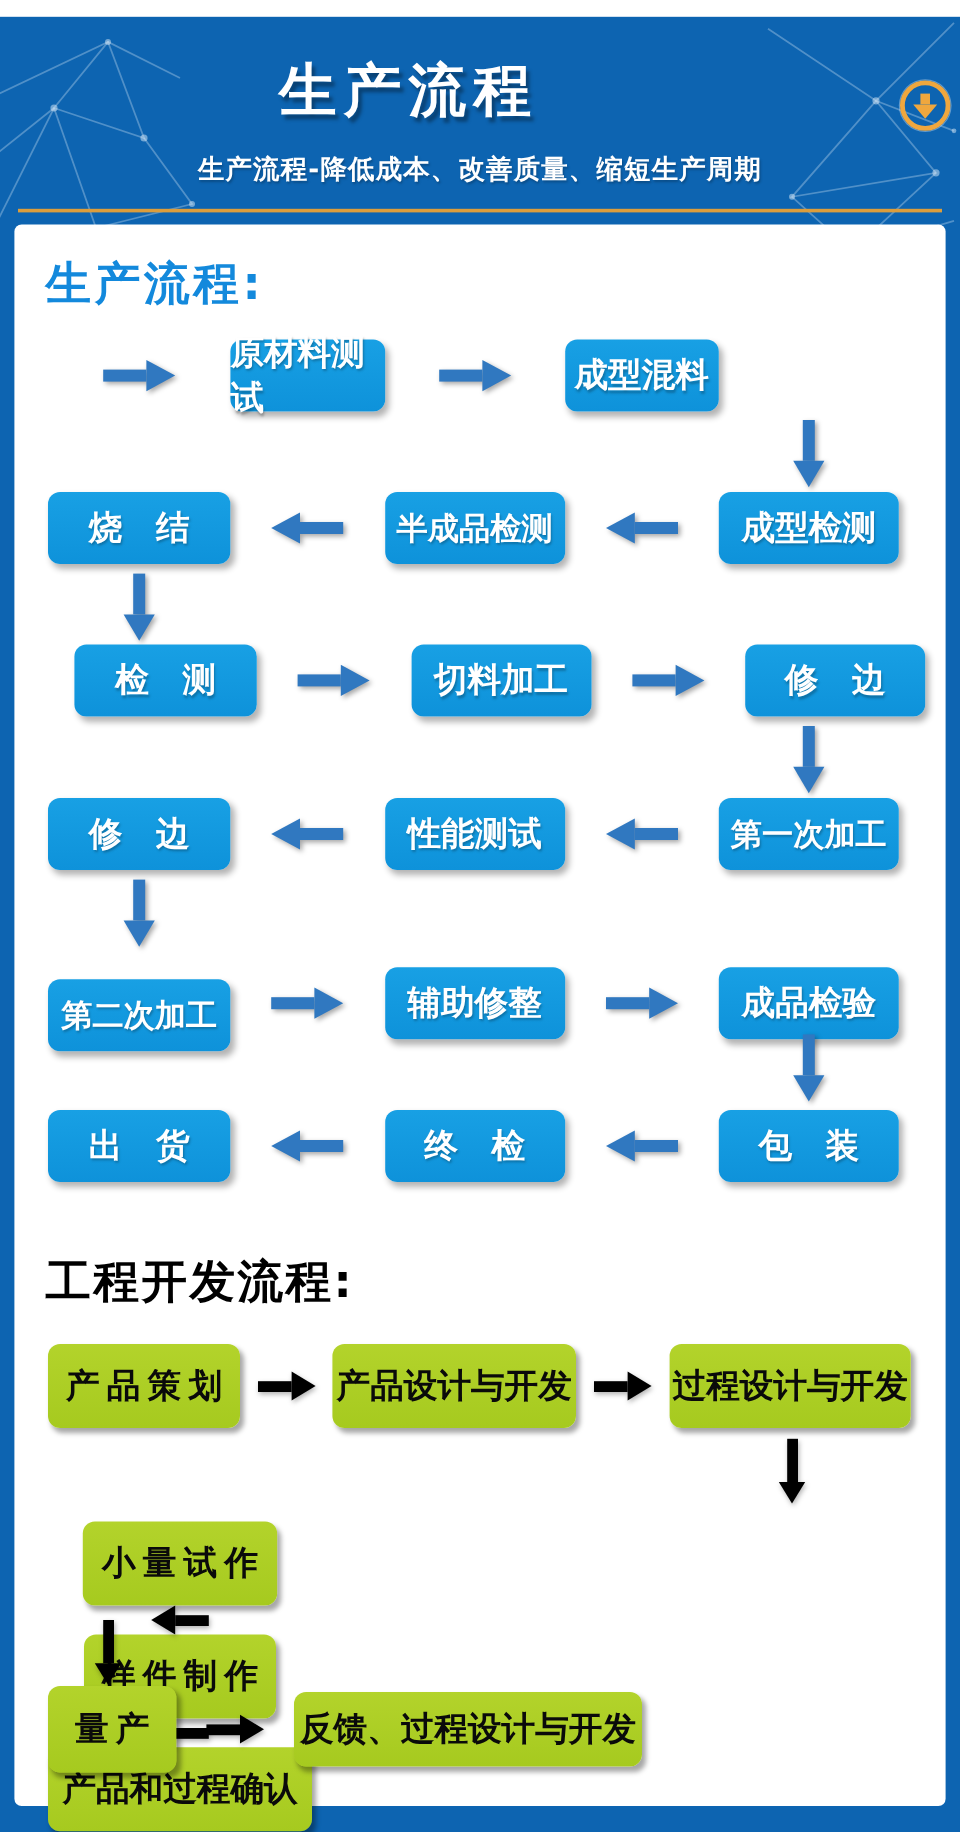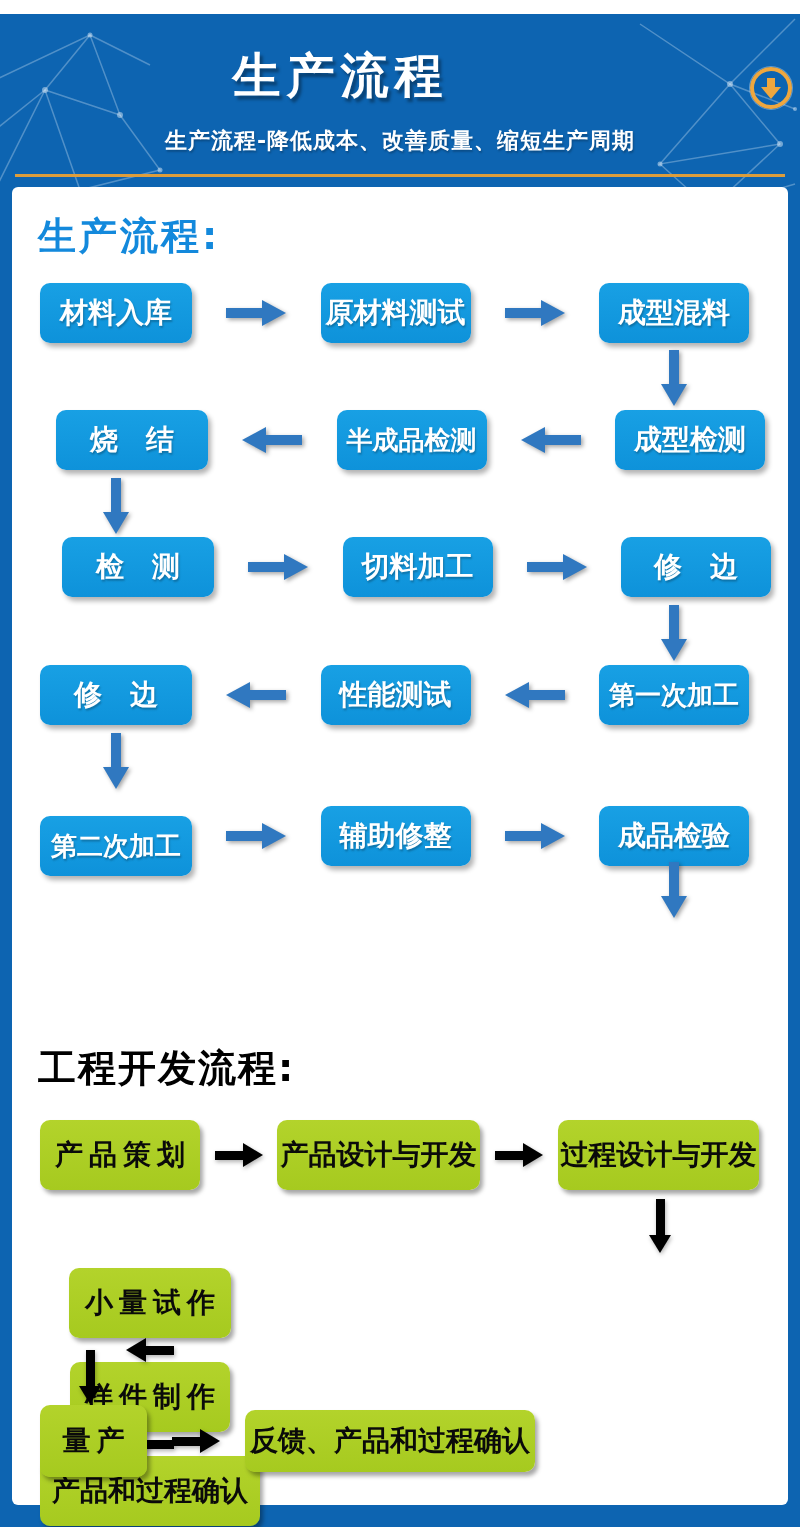--- a/index.html
+++ b/index.html
@@ -149,42 +149,41 @@
     </div>
   </div>
 
   <div class="gold-line"></div>
 
   <div class="card">
 
     <div class="section-title-1">生产流程:</div>
 
     <div class="frow" style="top:96px;">
-      <div class="bbox">材料入库</div>
       <div class="acell">
           <div class="harrow">
             <div class="stem"></div>
             <div class="head-r"></div>
           </div>
         </div>
       <div class="bbox">原材料测试</div>
       <div class="acell">
           <div class="harrow">
             <div class="stem"></div>
             <div class="head-r"></div>
           </div>
         </div>
       <div class="bbox">成型混料</div>
     </div>
     <div class="varrow" style="top:163px;left:649px;">
         <div class="stem"></div>
         <div class="head"></div>
       </div>
 
-    <div class="frow" style="top:223px;margin-left:16px;">
+    <div class="frow" style="top:223px;">
       <div class="bbox">烧　结</div>
       <div class="acell">
           <div class="harrow">
             <div class="head-l"></div>
             <div class="stem"></div>
           </div>
         </div>
       <div class="bbox" style="font-size:26px;">半成品检测</div>
       <div class="acell">
           <div class="harrow">
@@ -258,20 +257,37 @@
             <div class="head-r"></div>
           </div>
         </div>
       <div class="bbox">成品检验</div>
     </div>
     <div class="varrow" style="top:675px;left:649px;">
         <div class="stem"></div>
         <div class="head"></div>
       </div>
 
+    <div class="frow" style="top:738px;">
+      <div class="bbox">出　货</div>
+      <div class="acell">
+          <div class="harrow">
+            <div class="head-l"></div>
+            <div class="stem"></div>
+          </div>
+        </div>
+      <div class="bbox">终　检</div>
+      <div class="acell">
+          <div class="harrow">
+            <div class="head-l"></div>
+            <div class="stem"></div>
+          </div>
+        </div>
+      <div class="bbox">包　装</div>
+    </div>
 
     <div class="section-title-2">工程开发流程:</div>
 
     <div class="grow" style="top:933px;">
       <div class="gbox spaced" style="width:160px;">产品策划</div>
       <div class="gcell" style="width:77px;">
           <div class="kharrow">
             <div class="stem"></div>
             <div class="head-r"></div>
           </div>
@@ -313,17 +329,17 @@
       </div>
 
     <div class="grow" style="top:1218px;">
       <div class="gbox spaced" style="width:107px;height:72px;">量产</div>
       <div class="gcell" style="width:98px;">
           <div class="kharrow">
             <div class="stem"></div>
             <div class="head-r"></div>
           </div>
         </div>
-      <div class="gbox" style="width:290px;height:62px;">反馈、产品和过程确认</div>
+      <div class="gbox" style="width:290px;height:62px;">反馈、过程设计与开发</div>
     </div>
 
   </div>
 </div>
 
 </body></html>

